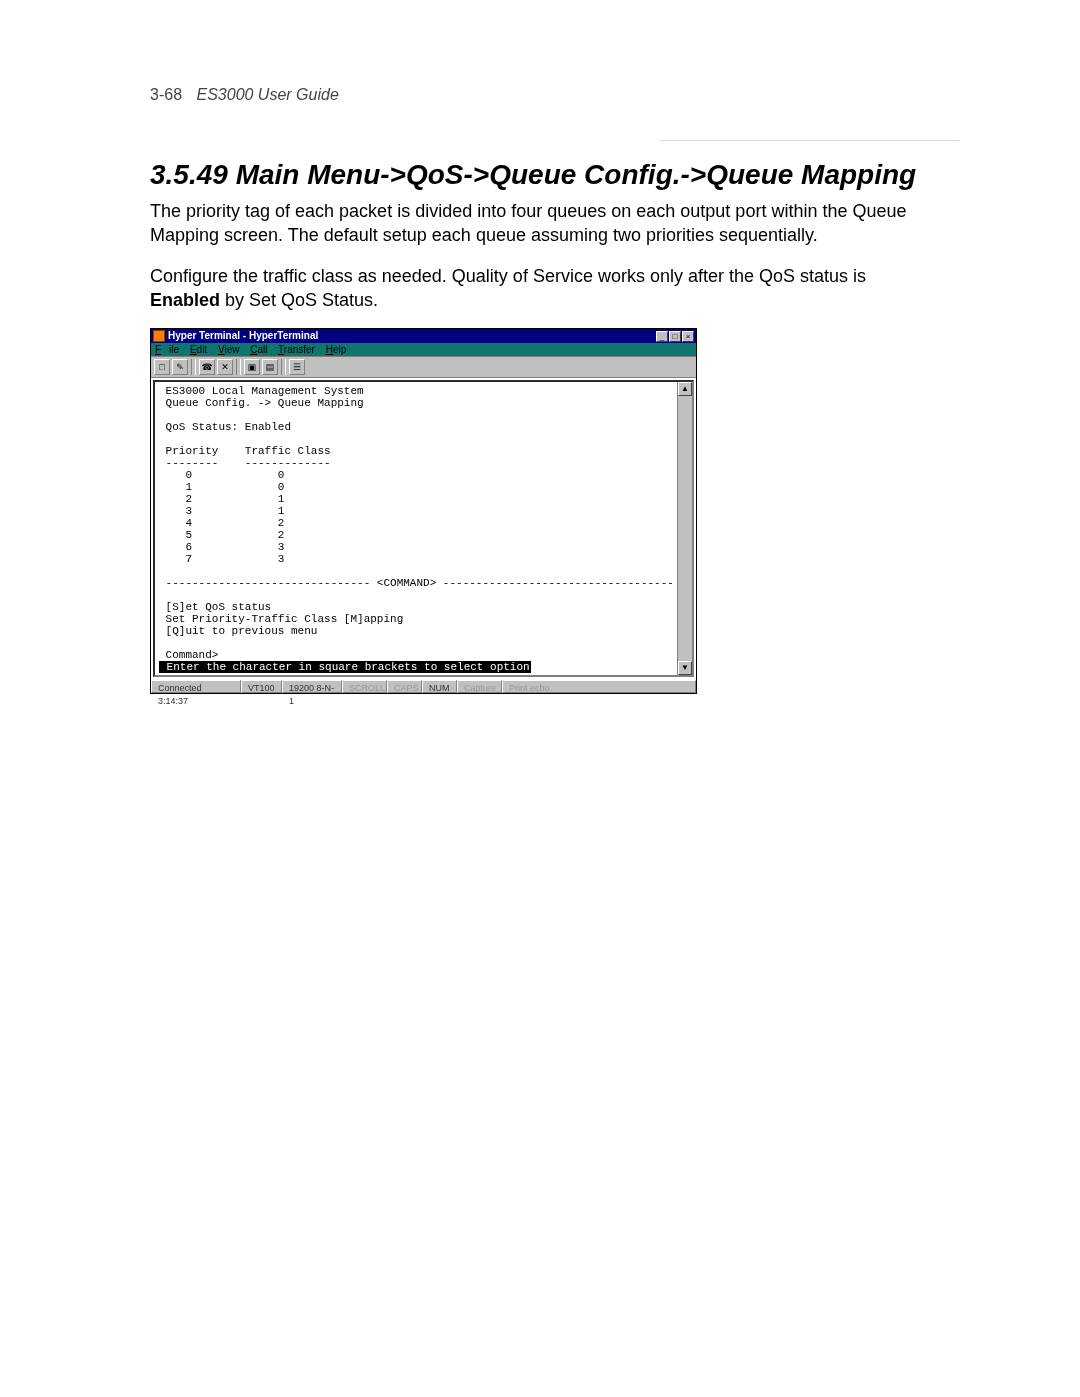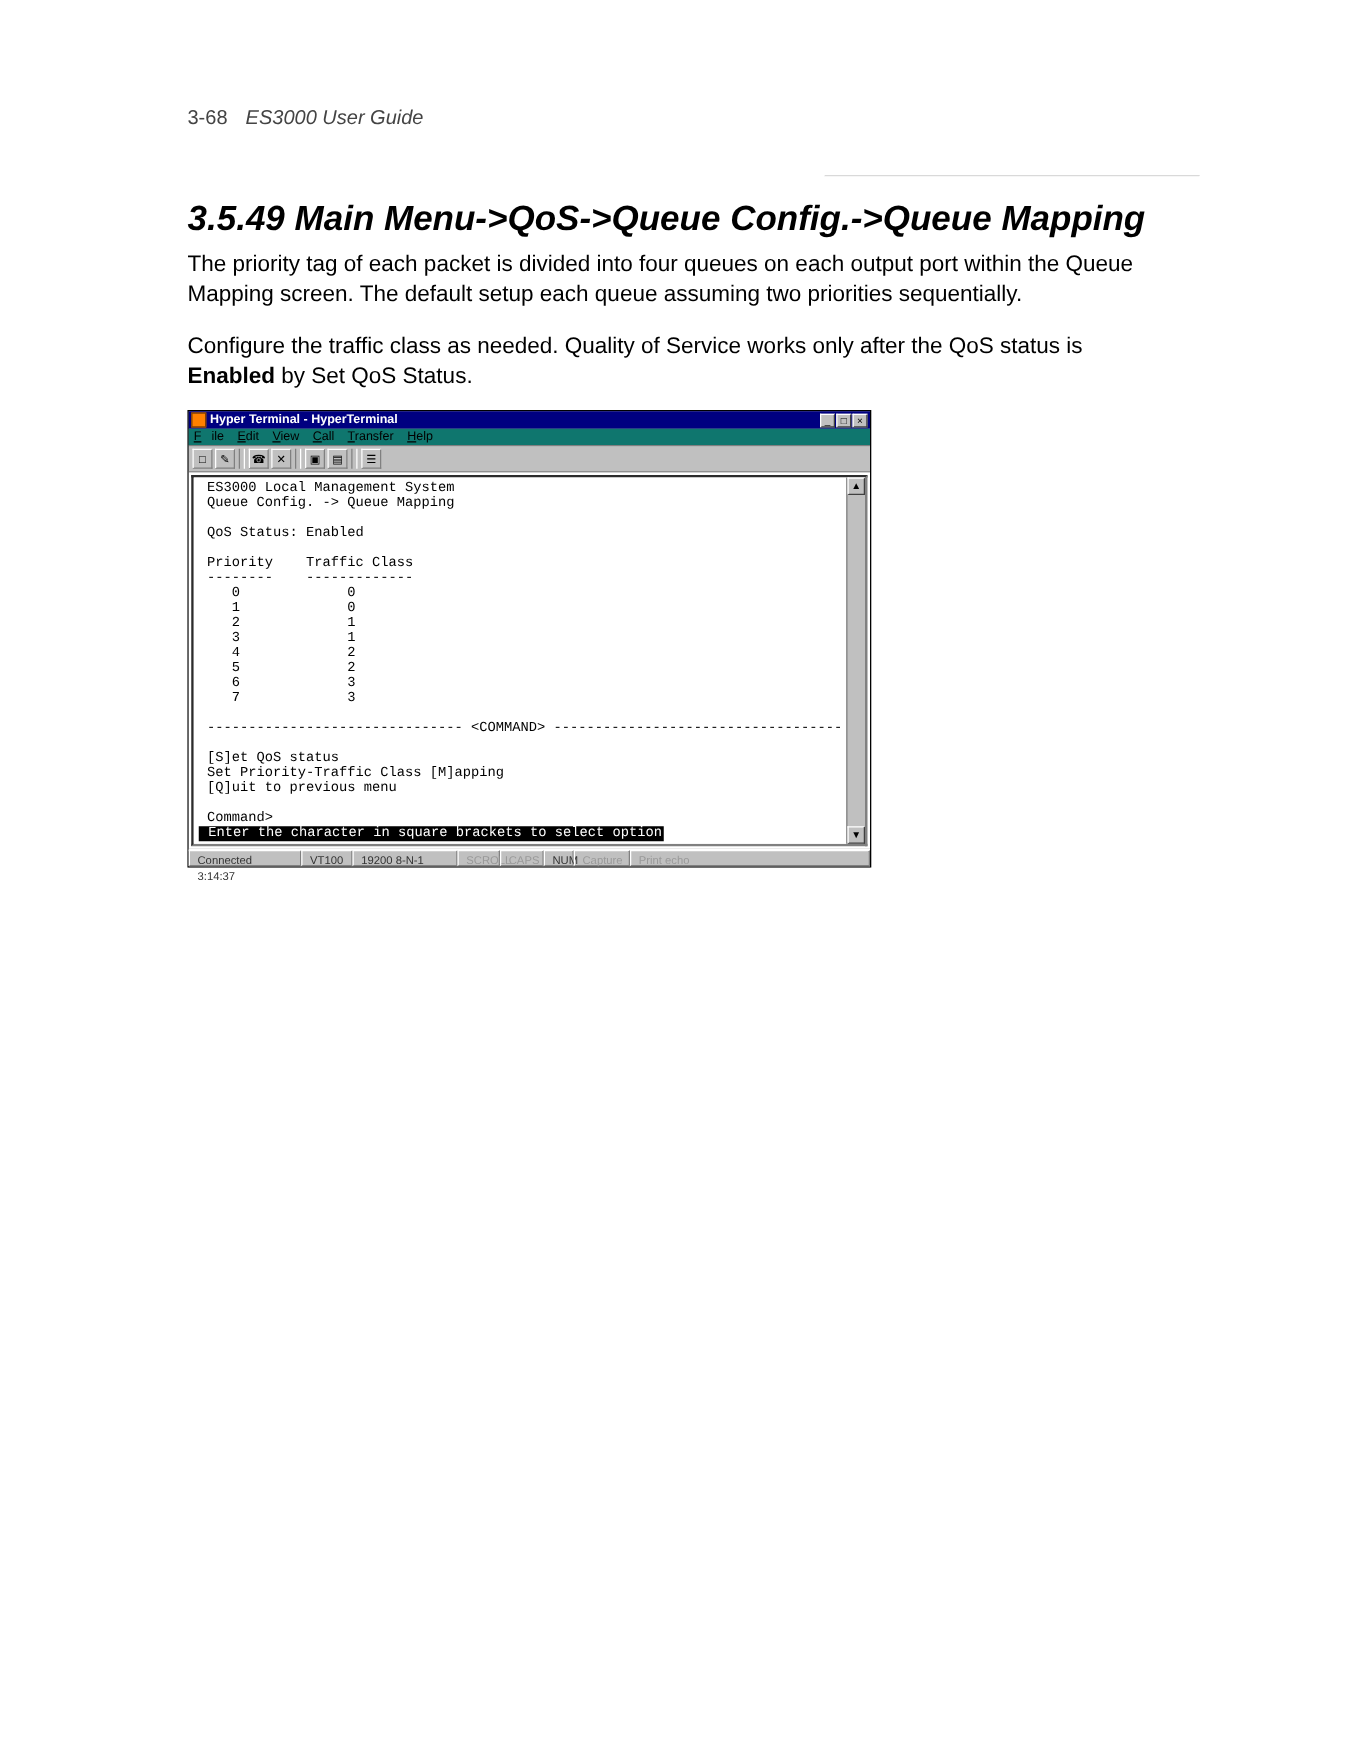--- a/index.html
+++ b/index.html
@@ -278,21 +278,21 @@
         <div class="term-scrollbar">
           <div class="sb-btn">▲</div>
           <div class="sb-btn">▼</div>
         </div>
       </div>
     </div>
 
     <div class="ht-statusbar">
       <div class="sb-cell" style="width:90px">Connected 3:14:37</div>
       <div class="sb-cell" style="width:41px">VT100</div>
-      <div class="sb-cell" style="width:84px">19200 8-N-1</div>
-      <div class="sb-cell sb-dim" style="width:34px">SCROLL</div>
+      <div class="sb-cell" style="width:60px">19200 8-N-1</div>
+      <div class="sb-cell sb-dim" style="width:45px">SCROLL</div>
       <div class="sb-cell sb-dim" style="width:35px">CAPS</div>
-      <div class="sb-cell" style="width:24px">NUM</div>
+      <div class="sb-cell" style="width:35px">NUM</div>
       <div class="sb-cell sb-dim" style="width:45px">Capture</div>
       <div class="sb-cell sb-dim" style="flex:1">Print echo</div>
     </div>
   </div>
 </div>
 
 </body></html>

